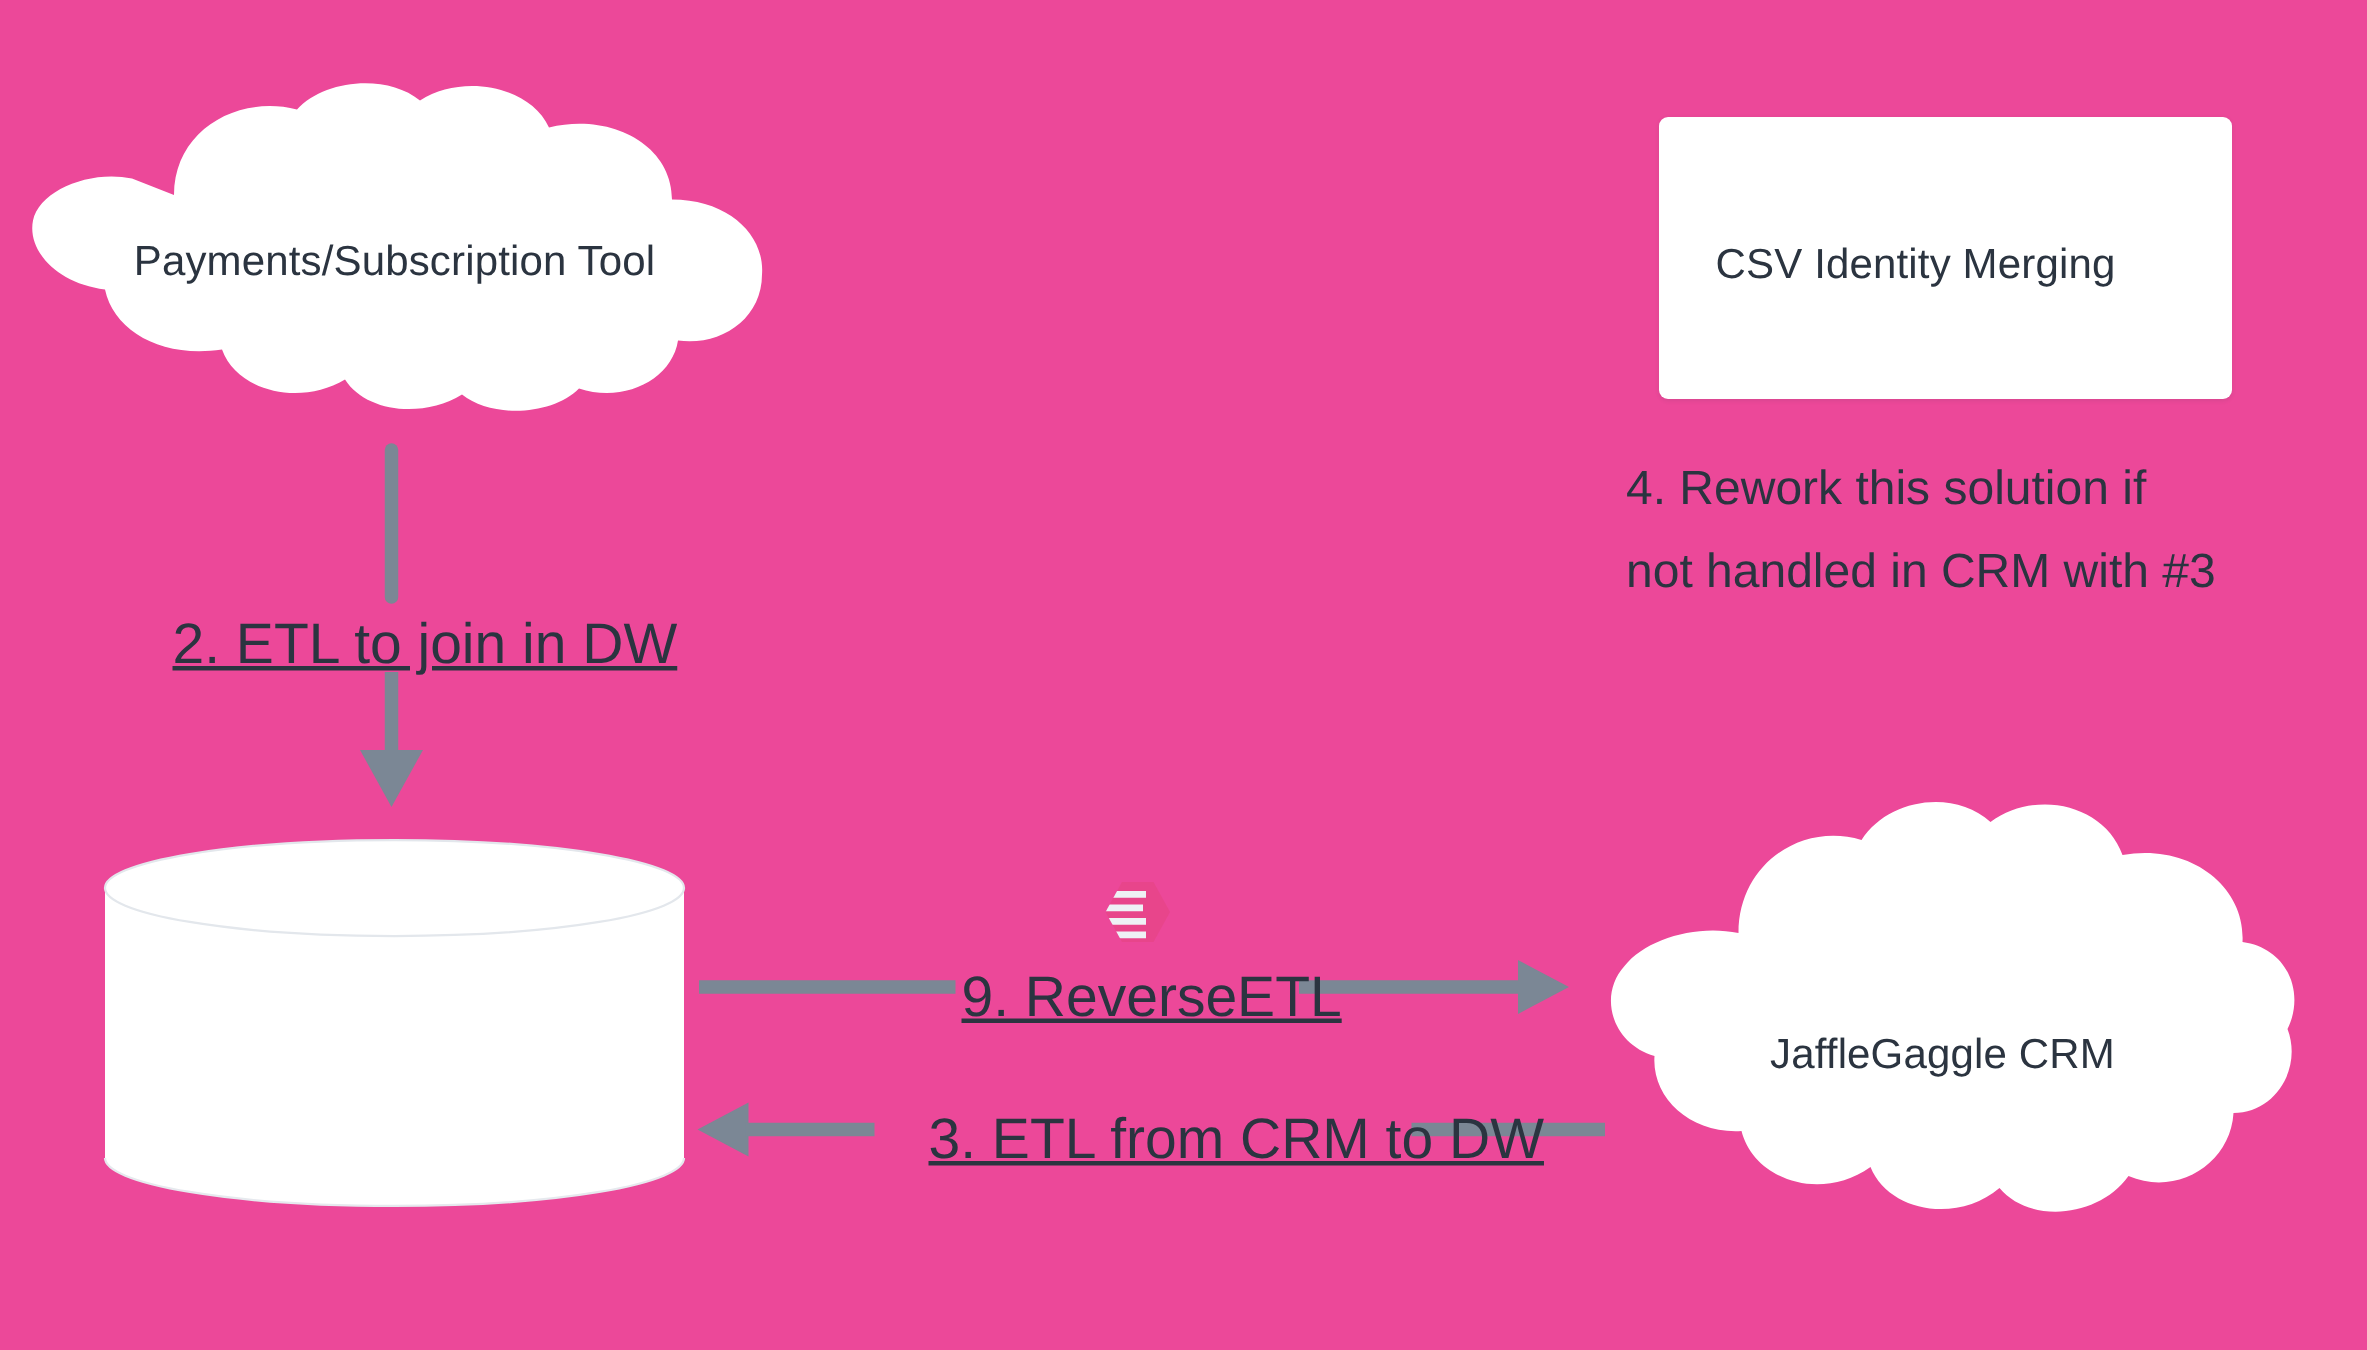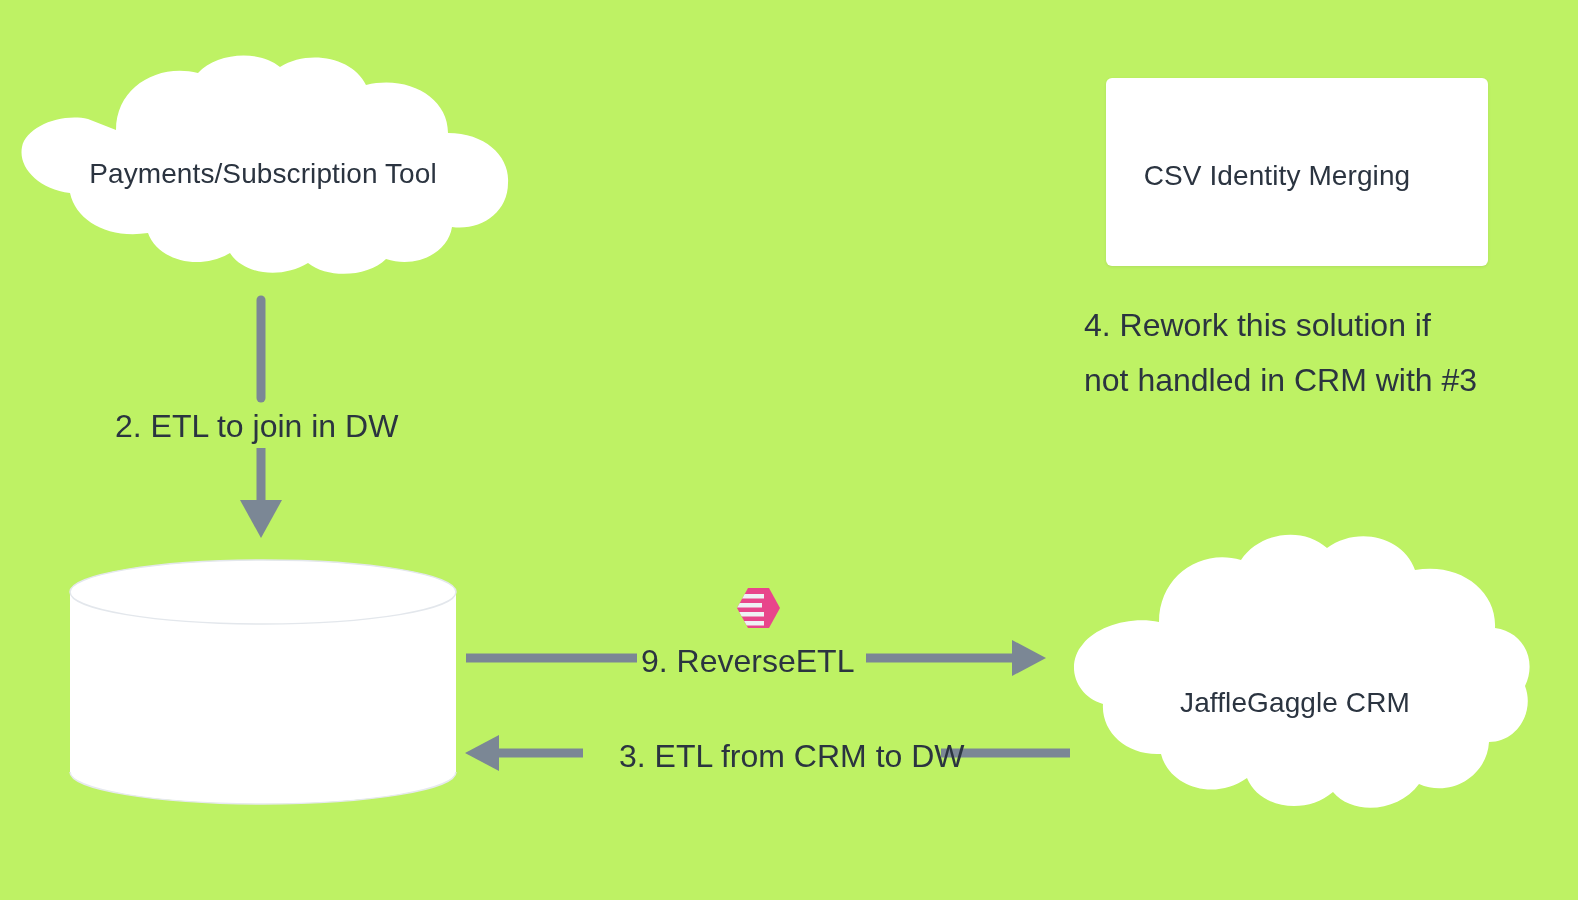--- a/index.html
+++ b/index.html
@@ -12,21 +12,21 @@
     width: 1578px;
     height: 900px;
     overflow: hidden;
     font-family: "Liberation Sans", sans-serif;
     color: #2b3440;
   }
   #canvas {
     position: relative;
     width: 1578px;
     height: 900px;
-    background: #bef264;
+    background: #ec4899;
   }
 
   
   .node-label {
     position: absolute;
     text-align: center;
     color: #2b3440;
     font-size: 28px;
     line-height: 1.35;
     letter-spacing: .1px;
@@ -61,24 +61,25 @@
     left: 0; top: 0;
     width: 1578px; height: 900px;
     z-index: 4;
     overflow: visible;
   }
 
   
   .edge-label {
     position: absolute;
     color: #2b3440;
-    font-size: 32px;
+    font-size: 38px;
     line-height: 1.3;
     white-space: nowrap;
     z-index: 7;
+    text-decoration: underline;
   }
 
   
   .note-text {
     position: absolute;
     color: #2b3440;
     font-size: 32px;
     line-height: 1.72;
     white-space: pre-line;
     z-index: 5;

